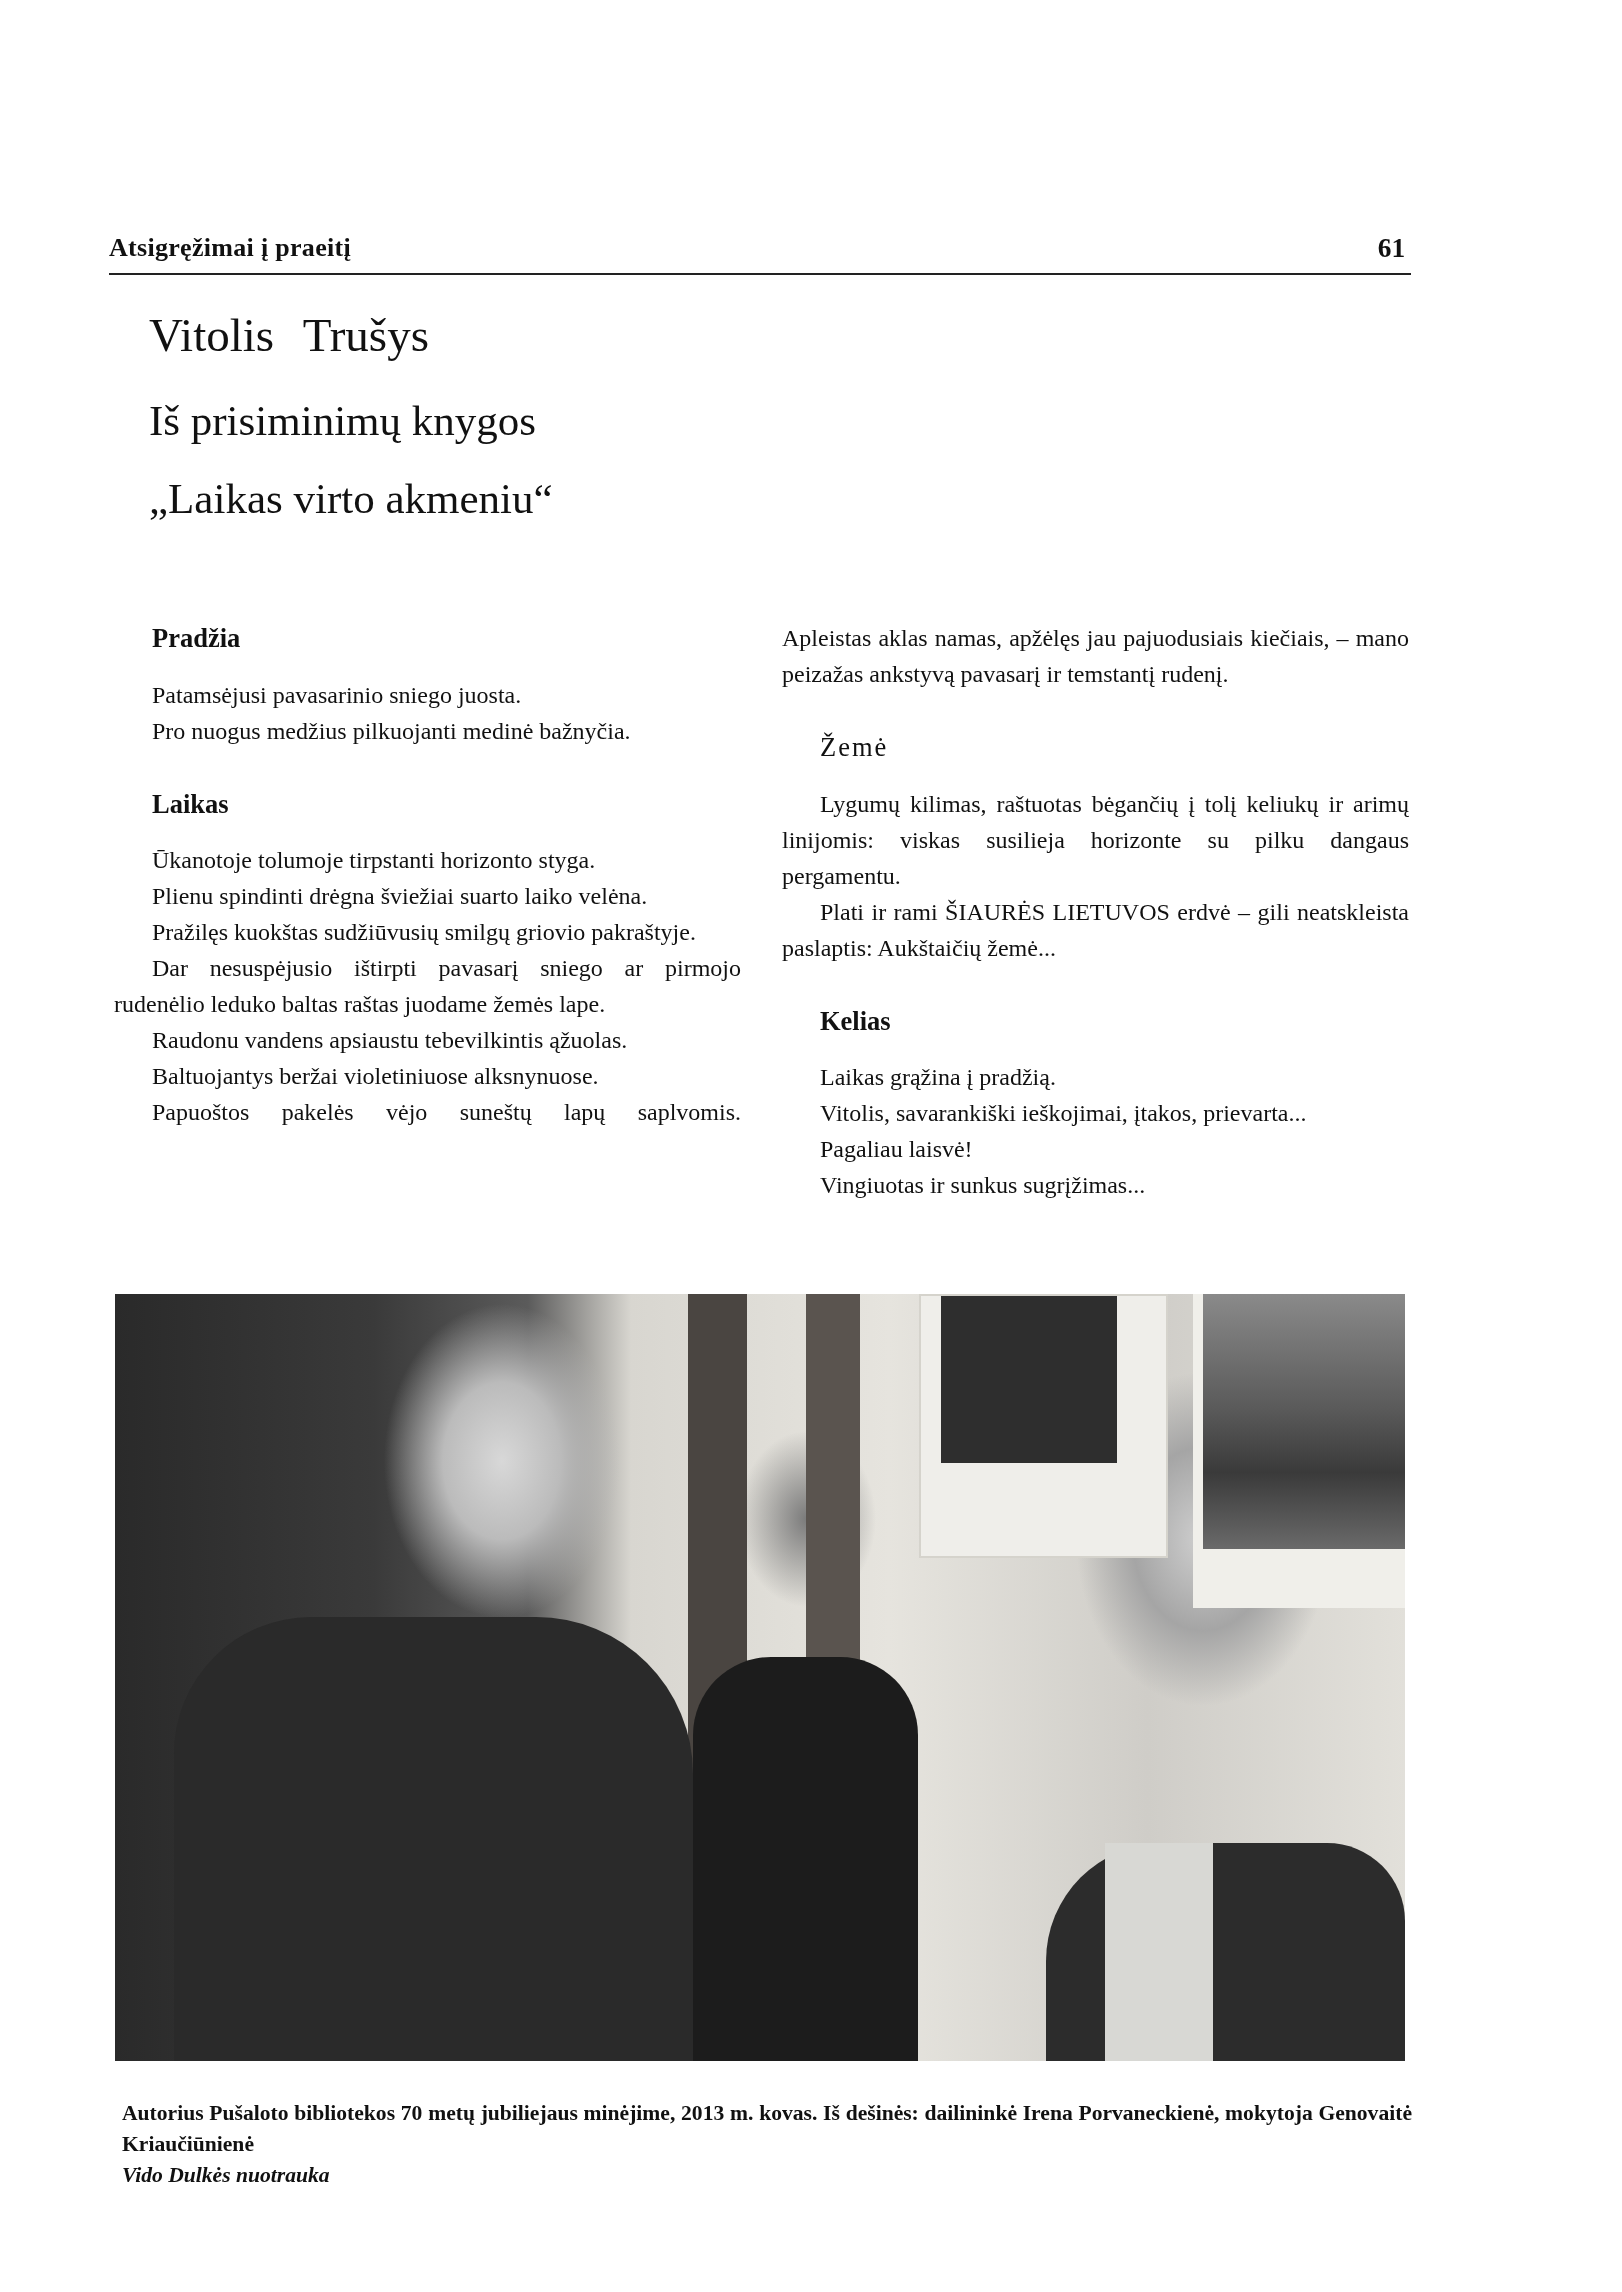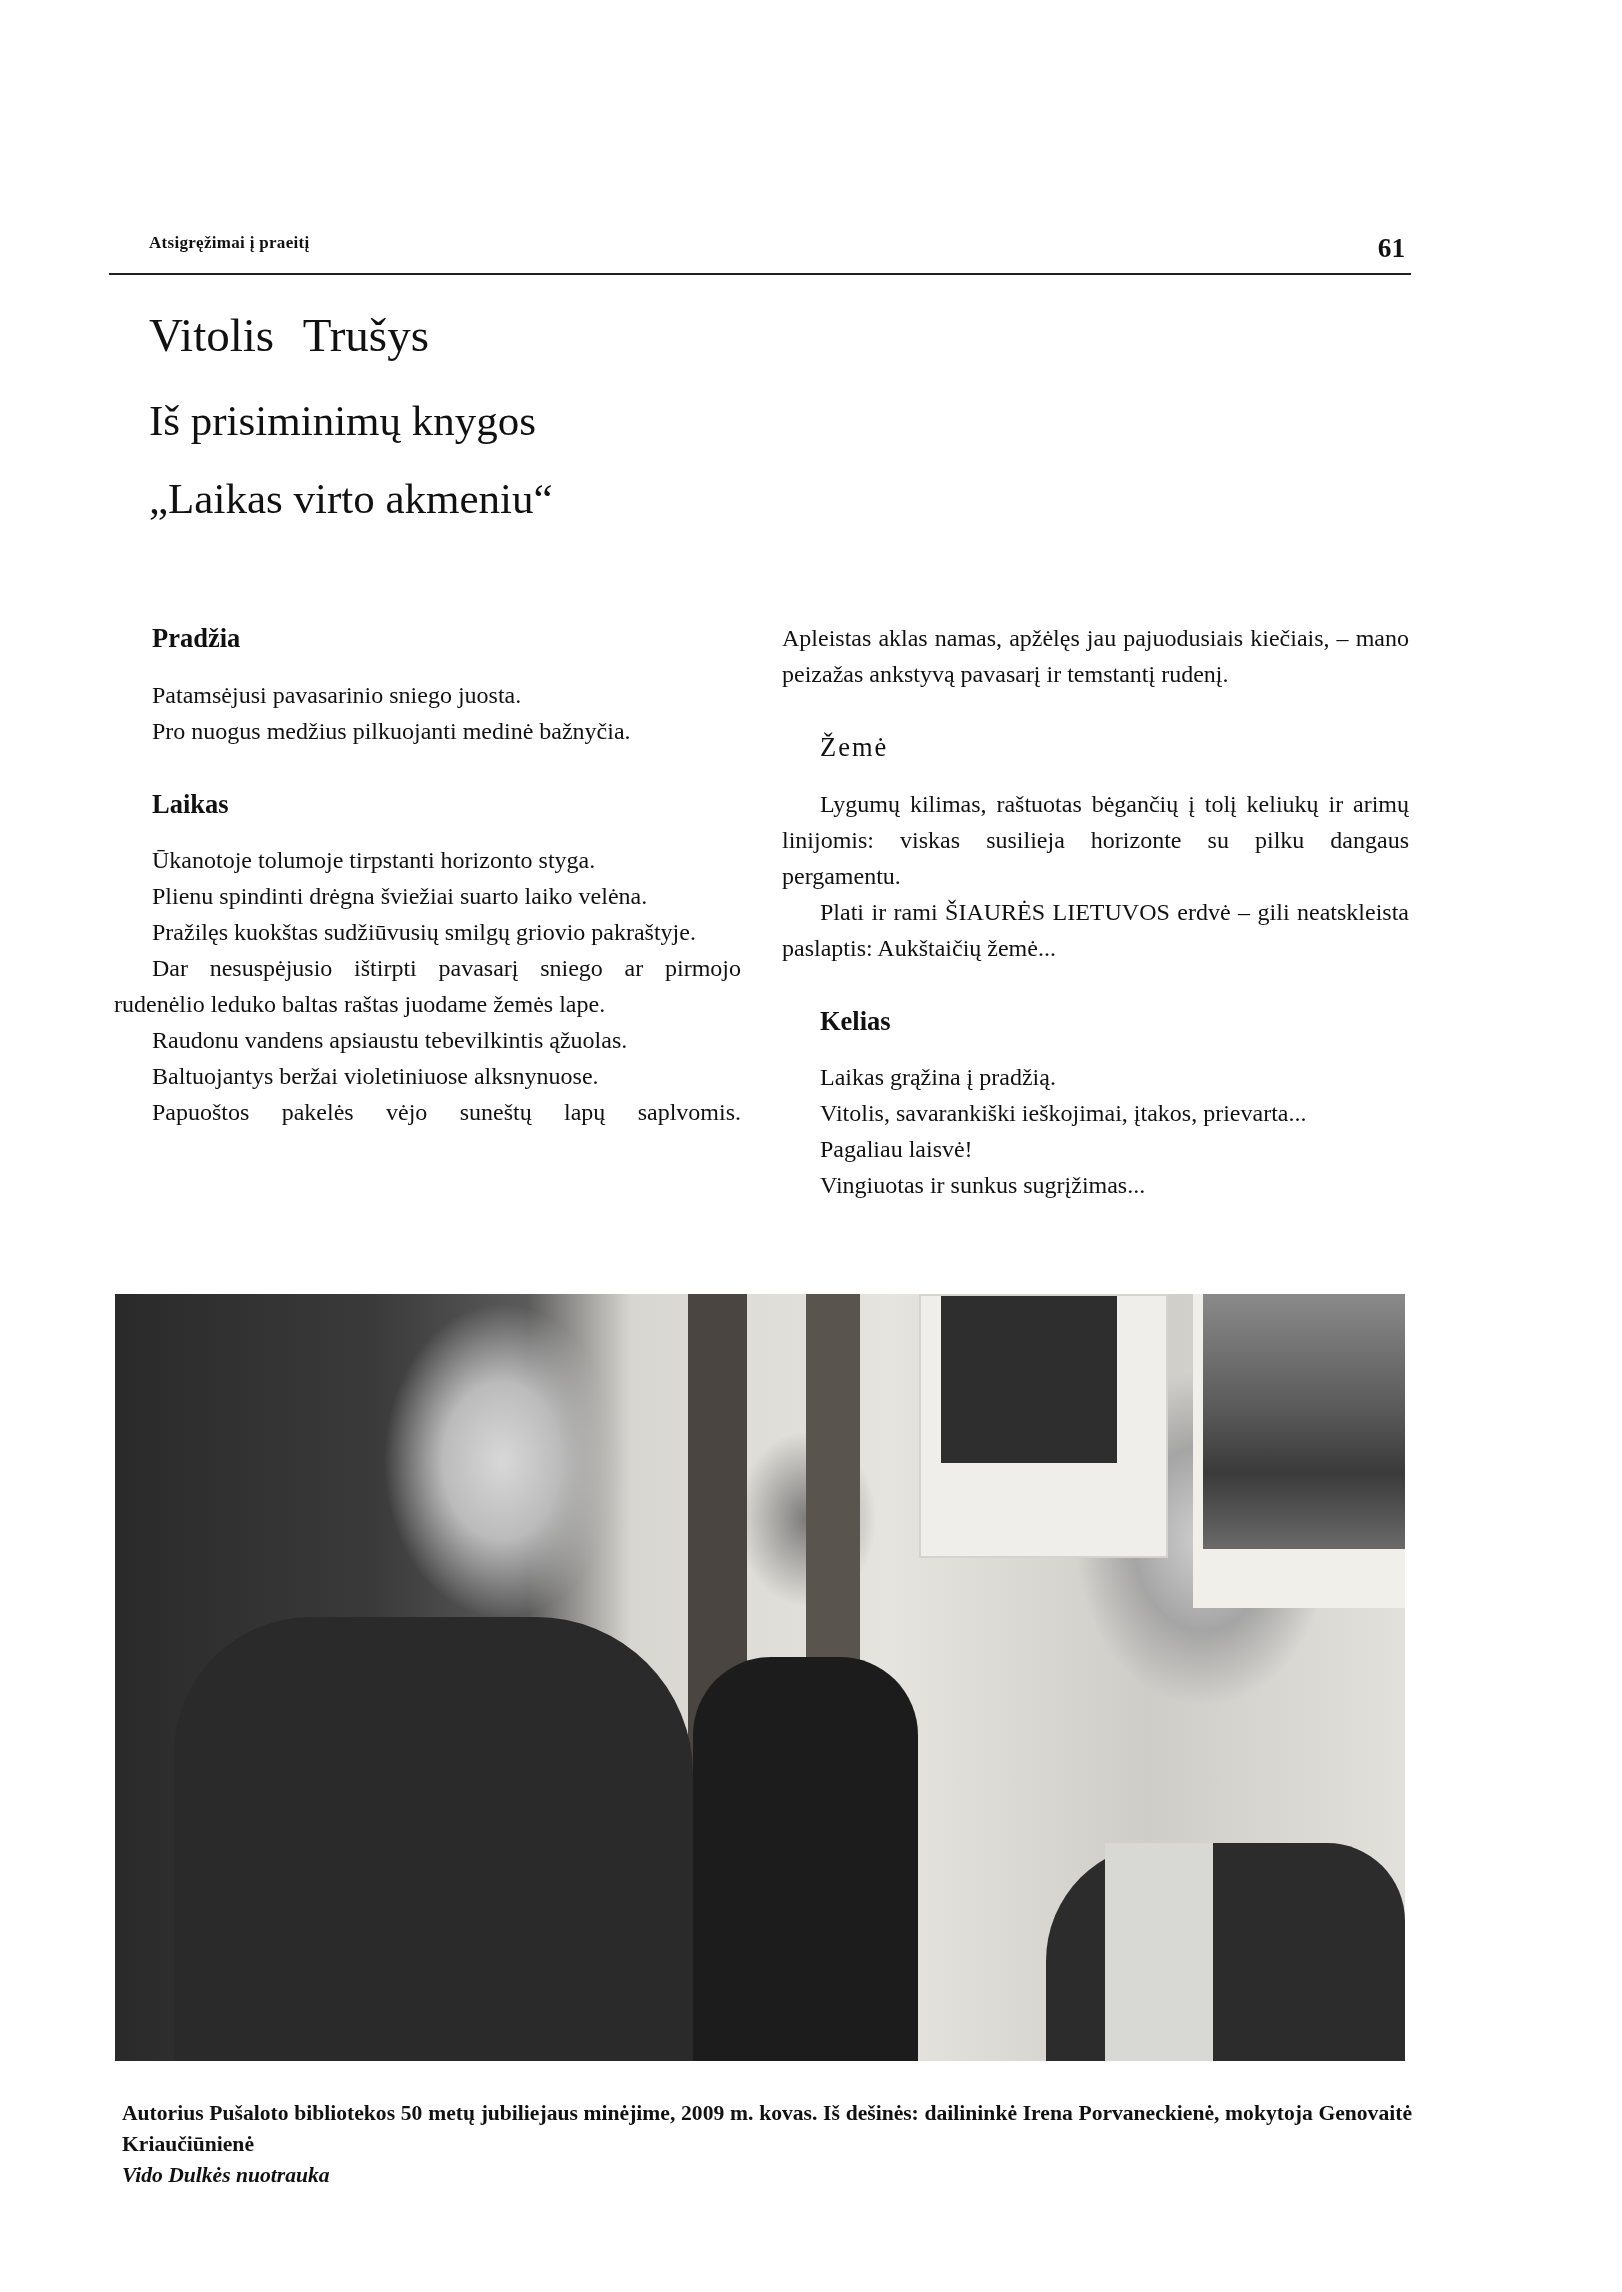--- a/index.html
+++ b/index.html
@@ -1,20 +1,20 @@
 <!DOCTYPE html>
 <html><head>
 <meta charset="utf-8">
 <style>
   html, body { margin:0; padding:0; background:#ffffff; }
   body { width:1622px; height:2293px; position:relative; overflow:hidden;
          font-family:"Liberation Serif", serif; color:#111; }
   .abs { position:absolute; }
   .running-head { left:109px; top:233px; width:1300px; height:39px; }
-  .running-title { position:absolute; left:0; top:0; font-size:17px; font-weight:bold; letter-spacing:0.3px;margin-left:40px; }
+  .running-title { position:absolute; left:0; top:0; font-size:26px; font-weight:bold; letter-spacing:0.3px; }
   .page-num { position:absolute; right:3.9px; top:0; font-size:27.4px; font-weight:bold; }
   .head-rule { left:109px; top:273px; width:1302px; height:2px; background:#222; }
   .author { left:149px; top:308px; font-size:47px; word-spacing:17.6px; }
   .title { left:149px; top:382px; font-size:43px; line-height:78px; }
   .col { width:627px; font-size:24px; line-height:36px;margin-top:12px; }
   .col p { margin:0; text-indent:38px; text-align:justify; }
   .col p.noind { text-indent:0; }
   .col .last { text-align-last:justify; }
   .col-left { left:114px; top:608px; }
   .col-right { left:782px; top:608px; }
@@ -96,16 +96,16 @@
   <div class="frame2">
       <div class="art"></div>
     </div>
   <div class="woman-mid"></div>
   <div class="man-body"></div>
   <div class="woman-right-body"></div>
   <div class="woman-right-shirt"></div>
 </div>
 
 <div class="abs caption">
-  <div class="cap-main">Autorius Pušaloto bibliotekos 50 metų jubiliejaus minėjime, 2009 m. kovas. Iš dešinės: dailininkė Irena Porvaneckienė, mokytoja Genovaitė Kriaučiūnienė</div>
+  <div class="cap-main">Autorius Pušaloto bibliotekos 70 metų jubiliejaus minėjime, 2013 m. kovas. Iš dešinės: dailininkė Irena Porvaneckienė, mokytoja Genovaitė Kriaučiūnienė</div>
   <div class="cap-credit">Vido Dulkės nuotrauka</div>
 </div>
 
 
 </body></html>

